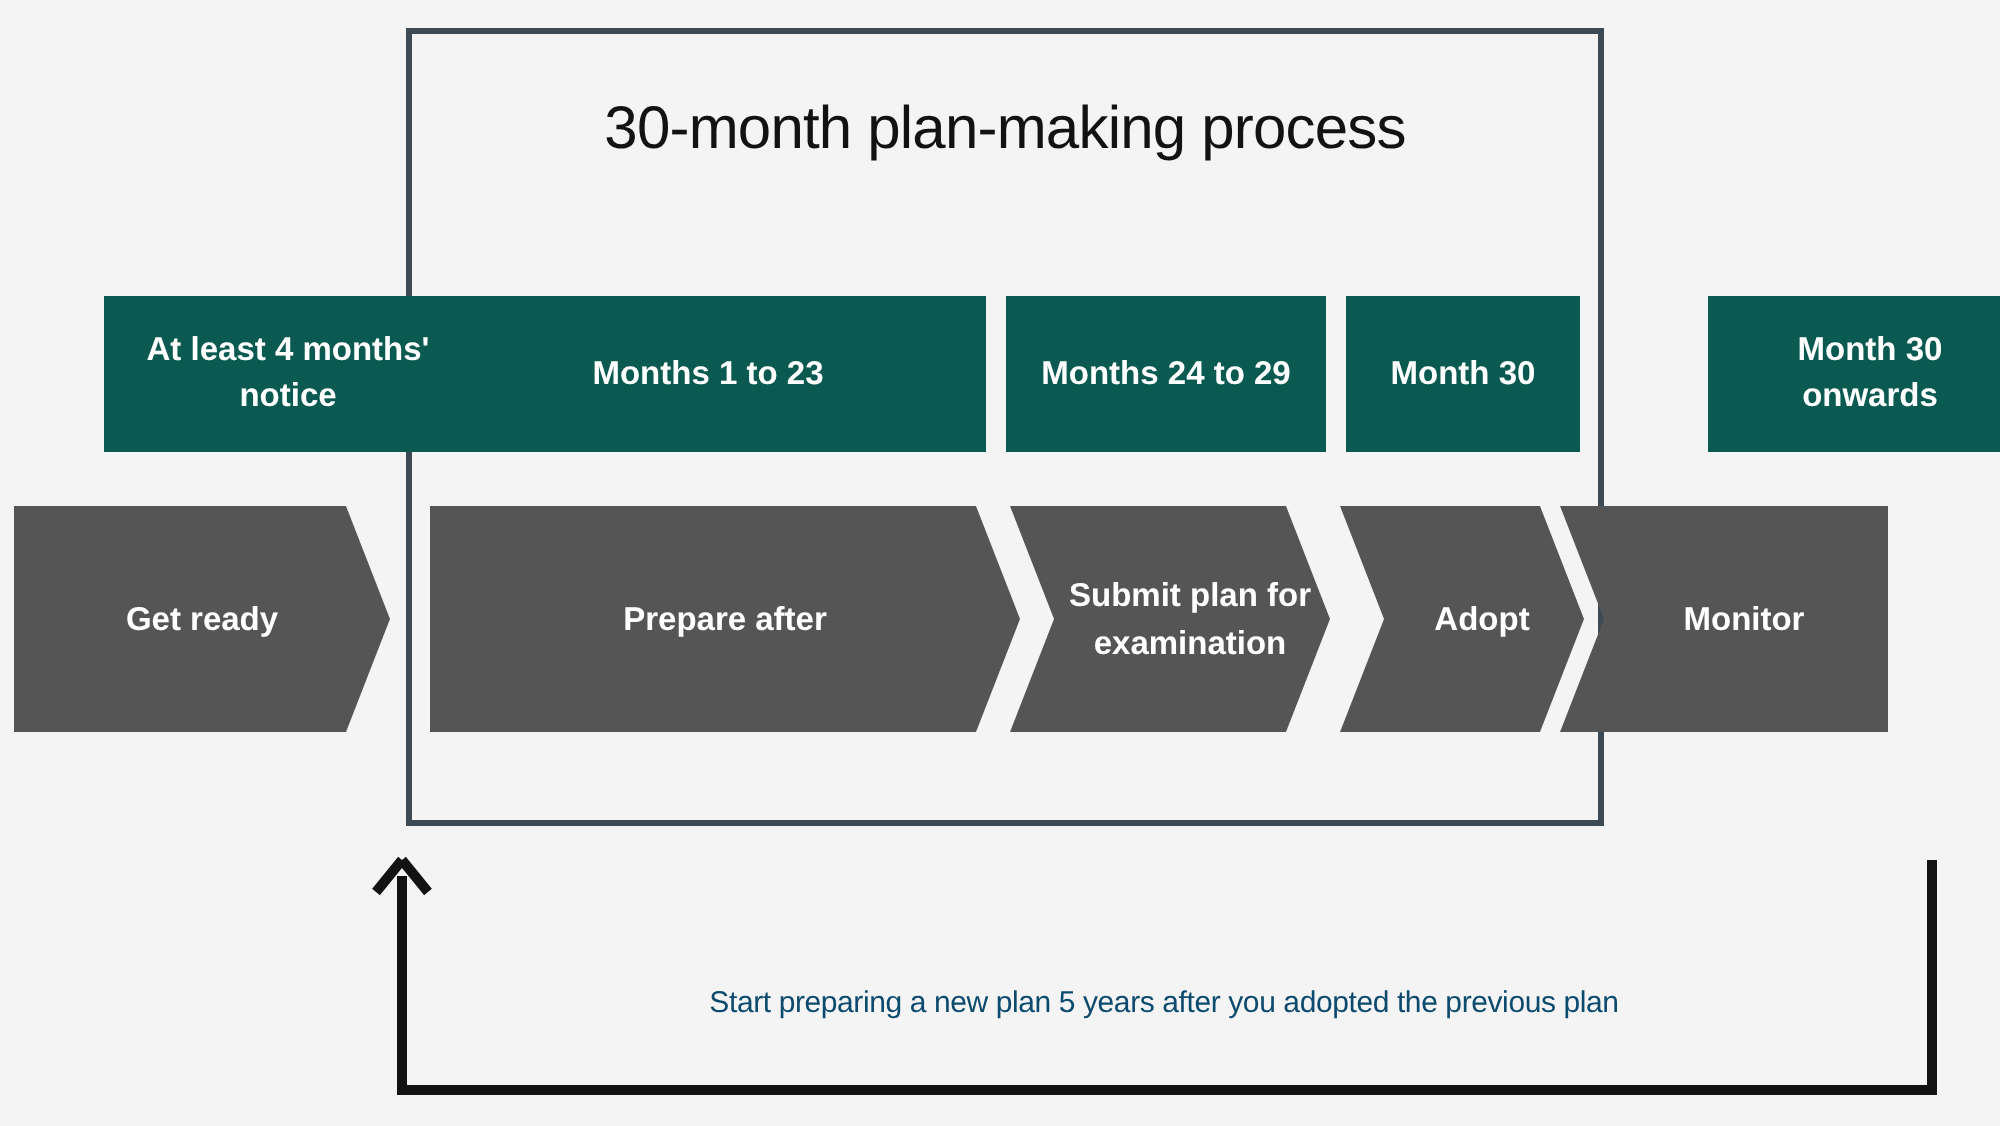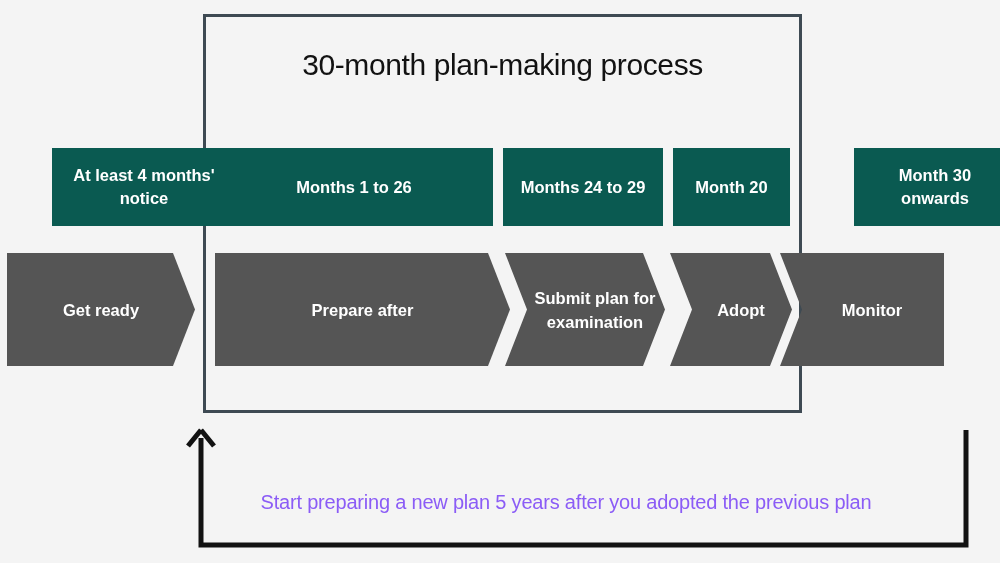--- a/index.html
+++ b/index.html
@@ -104,52 +104,52 @@
   .loop-svg {
     position: absolute;
     left: 0;
     top: 0;
     width: 1000px;
     height: 563px;
     pointer-events: none;
   }
   .loop-note {
     position: absolute;
-    left: 192px;
+    left: 208px;
     top: 489px;
     width: 748px;
     text-align: center;
-    font-size: 20px;
-    color: #8b5cf6;
+    font-size: 15px;
+    color: #0c4a6e;
     line-height: 26px;
     letter-spacing: -0.2px;
   }
 </style>
 </head>
 <body>
 
 <div id="canvas">
 
   <div class="process-frame"></div>
   <div class="frame-title">30-month plan-making process</div>
 
   <div class="period" style="left:9px; width:184px;margin-left:43px;">
     <span>At least 4 months' notice</span>
   </div>
 
   <div class="period" style="left:215px; width:278px;">
-    <span>Months 1 to 26</span>
+    <span>Months 1 to 23</span>
   </div>
 
   <div class="period" style="left:503px; width:160px;">
     <span>Months 24 to 29</span>
   </div>
 
   <div class="period" style="left:673px; width:117px;">
-    <span>Month 20</span>
+    <span>Month 30</span>
   </div>
 
   <div class="period" style="left:854px; width:154px;padding-left:16px;">
     <span>Month 30 onwards</span>
   </div>
 
   <div class="stage point-right" style="left:7px; width:188px;">
     <span class="stage-label">Get ready</span>
   </div>
 

